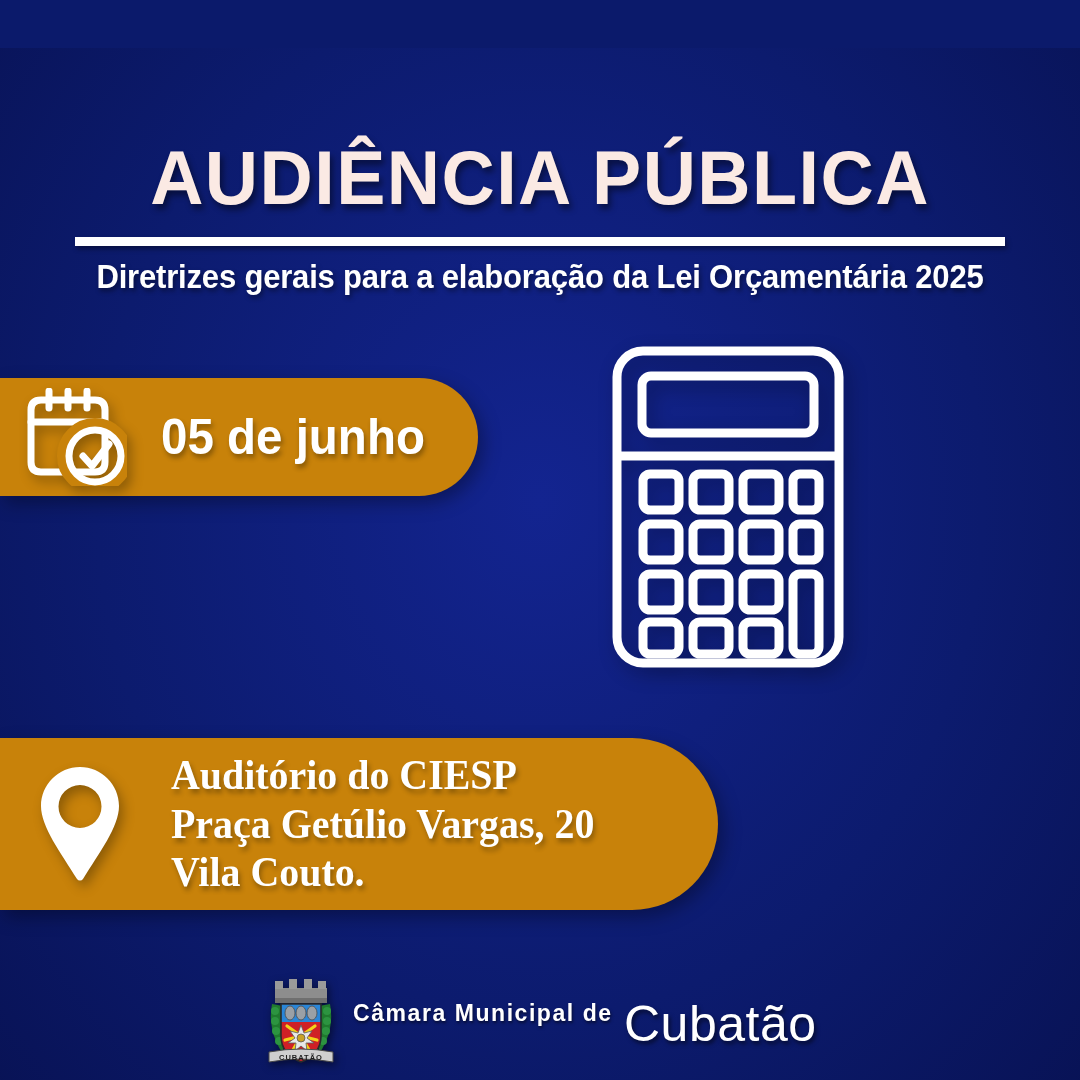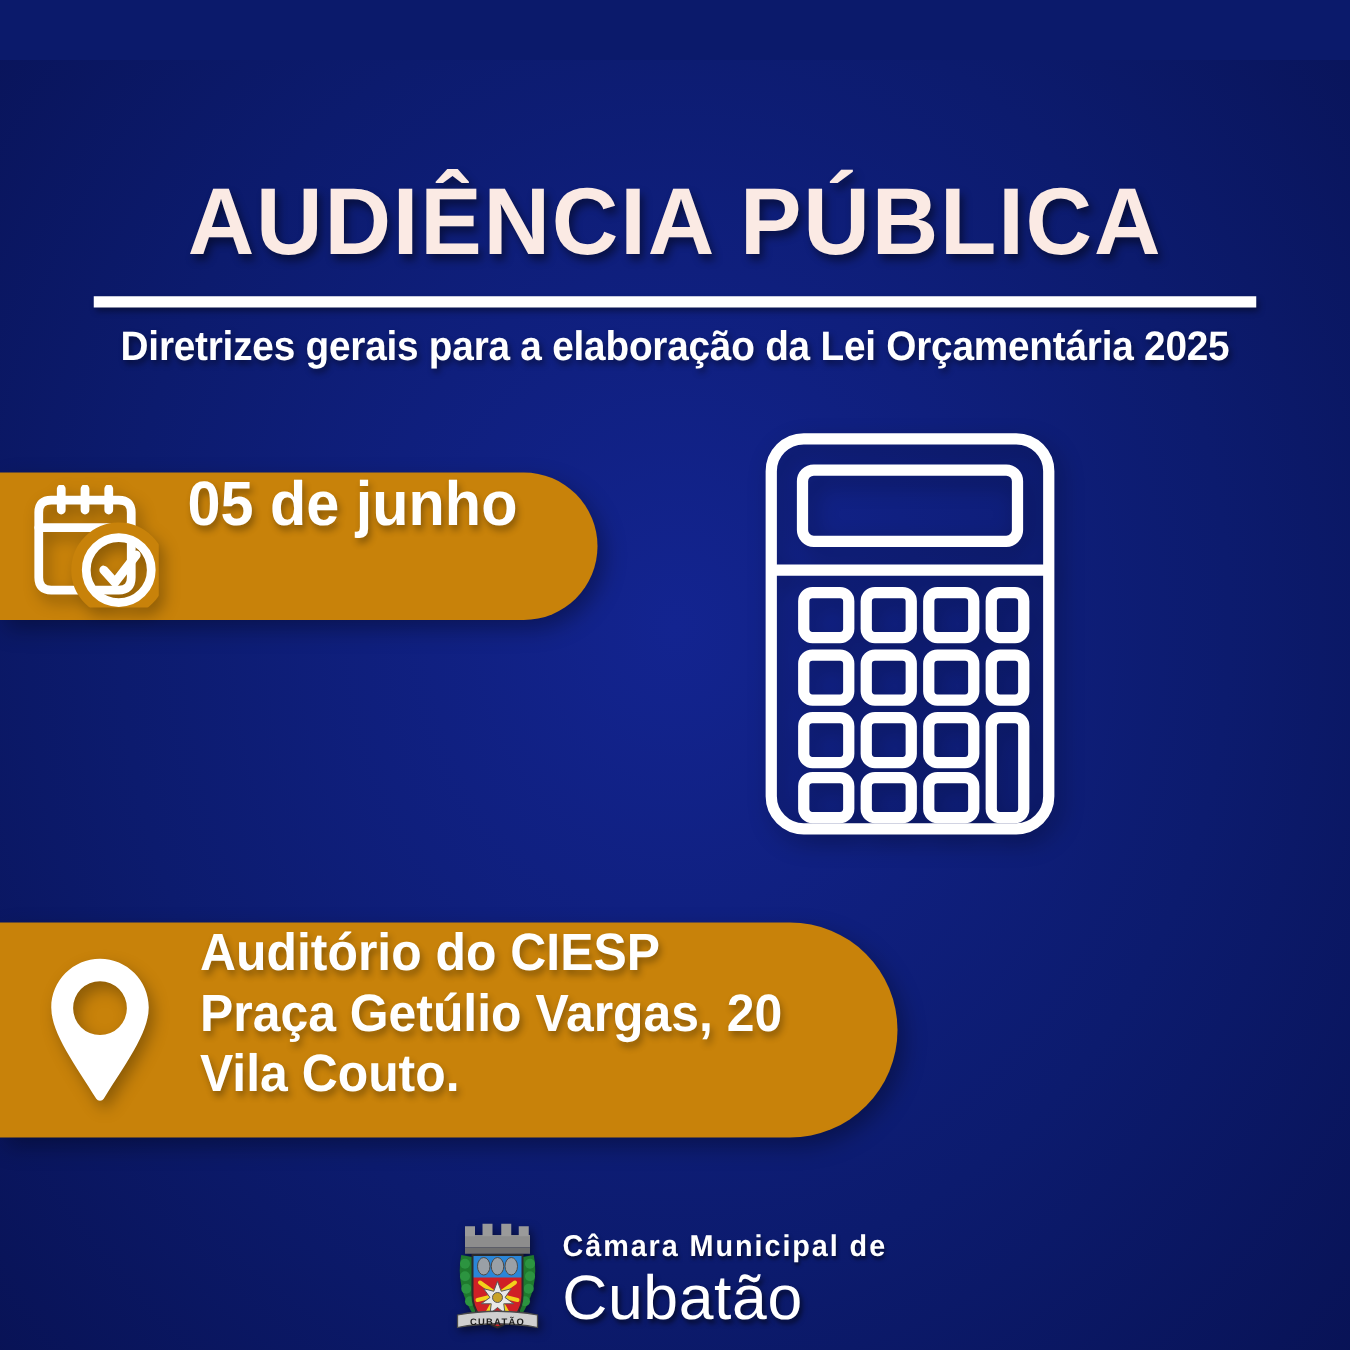--- a/index.html
+++ b/index.html
@@ -68,25 +68,27 @@
     text-shadow: 2px 3px 5px rgba(0,0,0,0.45);
     transform: scaleX(0.94);
   }
 
   
   .pill {
     position: absolute;
     left: 0;
     background: #c8820a;
     display: flex;
+    align-items: center;
     filter: drop-shadow(5px 7px 9px rgba(0,0,0,0.33));
+    gap: 11px;
   }
   .pill-date  { top: 330px; width: 478px; height: 118px; border-radius: 0 59px 59px 0; }
   .pill-time  { top: 490px; width: 538px; height: 144px; border-radius: 0 72px 72px 0; }
-  .pill-place { top: 690px; width: 718px; height: 172px; border-radius: 0 86px 86px 0; }
+  .pill-place { top: 690px; width: 718px; height: 172px; border-radius: 0 86px 86px 0; font-family: Liberation Serif, serif; }
 
   .pill-icon {
     flex: 0 0 auto;
     display: flex;
     align-items: center;
     justify-content: center;
   }
   .pill-date  .pill-icon { width: 150px; }
   .pill-time  .pill-icon { width: 150px; }
   .pill-place .pill-icon { width: 160px; }
@@ -119,21 +121,21 @@
   .logo {
     position: absolute;
     left: 0; right: 0;
     top: 930px;
     display: flex;
     align-items: center;
     justify-content: center;
     gap: 14px;
   }
   .crest { display: block; filter: drop-shadow(2px 3px 4px rgba(0,0,0,0.5)); }
-  .logo-words { display: flex; flex-direction: column; align-items: flex-start; }
+  .logo-words { display: flex; flex-direction: row; align-items: flex-start; }
   .logo-line1 {
     font-size: 24px;
     font-weight: 700;
     color: #ffffff;
     letter-spacing: 1.6px;
     transform: scaleX(0.96);
     transform-origin: left center;
     text-shadow: 1px 2px 3px rgba(0,0,0,0.55);
     margin-bottom: 1px;
   }

